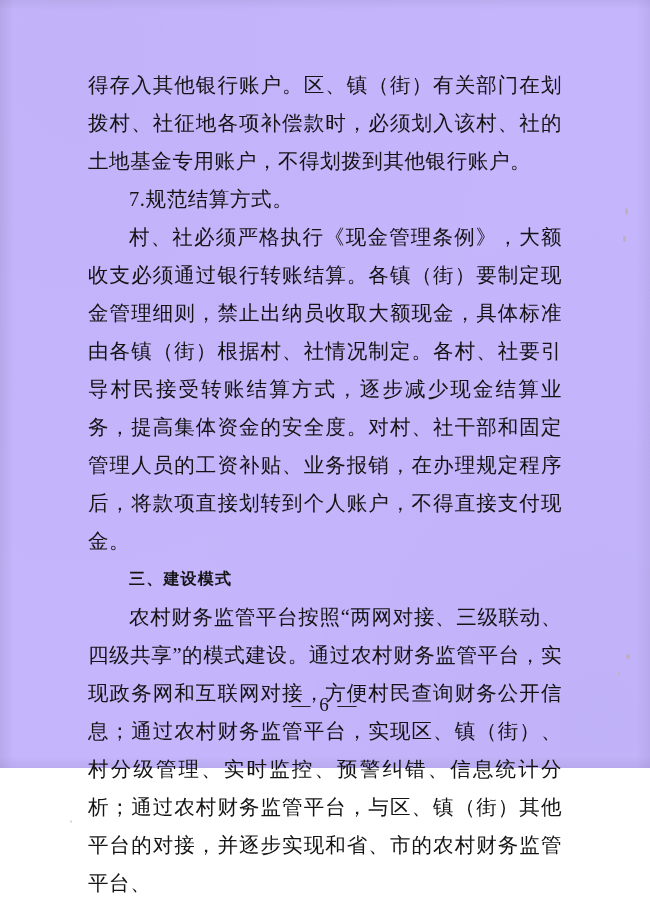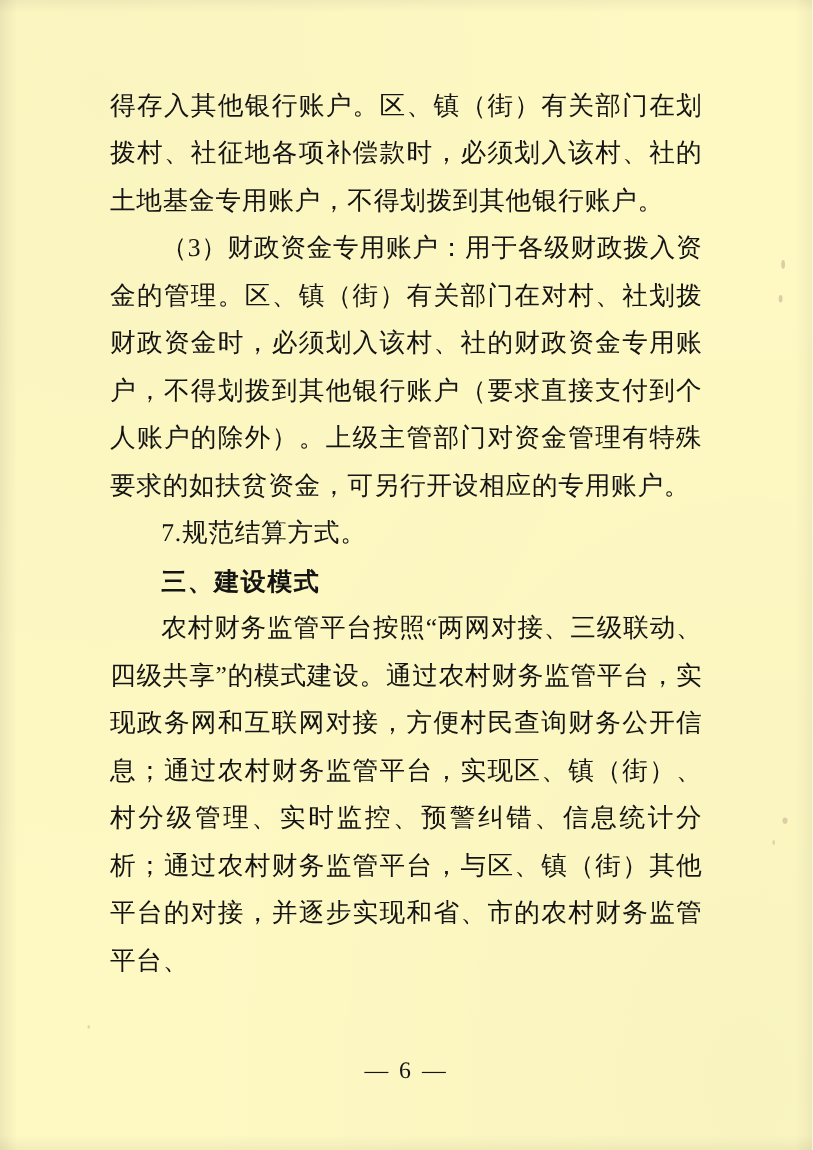--- a/index.html
+++ b/index.html
@@ -11,23 +11,23 @@
     height: 920px;
     background: #ffffff;
     font-family: "Liberation Serif", "DejaVu Serif", serif;
     color: #1a1a1a;
     overflow: hidden;
     position: relative;
   }
   .page {
     position: relative;
     width: 650px;
-    height: 920px;
+    height: 768px;
     box-sizing: border-box;
-    background: #fef9c3;
+    background: #c4b5fd;
   }
   .scan-tint {
     position: absolute;
     inset: 0;
     background:
       radial-gradient(ellipse at 12% 8%, rgba(0,0,0,0.015), rgba(0,0,0,0) 60%),
       radial-gradient(ellipse at 92% 94%, rgba(0,0,0,0.02), rgba(0,0,0,0) 55%);
     pointer-events: none;
   }
   .edge-shadow {
@@ -75,21 +75,21 @@
     margin: 0;
     color: #141414;
   }
   .para.indent {
     text-indent: 41px;
   }
   .para.heading {
     text-indent: 41px;
     font-family: "DejaVu Sans", "Liberation Sans", sans-serif;
     font-weight: bold;
-    font-size: 20px;
+    font-size: 16px;
     letter-spacing: 1.2px;
   }
   .footer {
     position: absolute;
     left: 0;
     right: 0;
     bottom: 52px;
     text-align: center;
     font-size: 19px;
     letter-spacing: 2px;
@@ -120,20 +120,20 @@
   <div class="edge-bottom"></div>
 
   <div class="speck s1"></div>
   <div class="speck s2"></div>
   <div class="speck s3"></div>
   <div class="speck s4"></div>
   <div class="speck s5"></div>
 
   <div class="body-text">
     <p class="para">得存入其他银行账户。区、镇（街）有关部门在划拨村、社征地各项补偿款时，必须划入该村、社的土地基金专用账户，不得划拨到其他银行账户。</p>
-    <p class="para indent">（3）财政资金专用账户：用于各级财政拨入资金的管理。区、镇（街）有关部门在对村、社划拨财政资金时，必须划入该村、社的财政资金专用账户，不得划拨到其他银行账户（要求直接支付到个人账户的除外）。上级主管部门对资金管理有特殊要求的如扶贫资金，可另行开设相应的专用账户。</p>
     <p class="para indent">7.规范结算方式。</p>
+    <p class="para indent">村、社必须严格执行《现金管理条例》，大额收支必须通过银行转账结算。各镇（街）要制定现金管理细则，禁止出纳员收取大额现金，具体标准由各镇（街）根据村、社情况制定。各村、社要引导村民接受转账结算方式，逐步减少现金结算业务，提高集体资金的安全度。对村、社干部和固定管理人员的工资补贴、业务报销，在办理规定程序后，将款项直接划转到个人账户，不得直接支付现金。</p>
     <p class="para heading">三、建设模式</p>
     <p class="para indent">农村财务监管平台按照“两网对接、三级联动、四级共享”的模式建设。通过农村财务监管平台，实现政务网和互联网对接，方便村民查询财务公开信息；通过农村财务监管平台，实现区、镇（街）、村分级管理、实时监控、预警纠错、信息统计分析；通过农村财务监管平台，与区、镇（街）其他平台的对接，并逐步实现和省、市的农村财务监管平台、</p>
   </div>
 
   <div class="footer">— 6 —</div>
 </div>
 
 </body></html>

